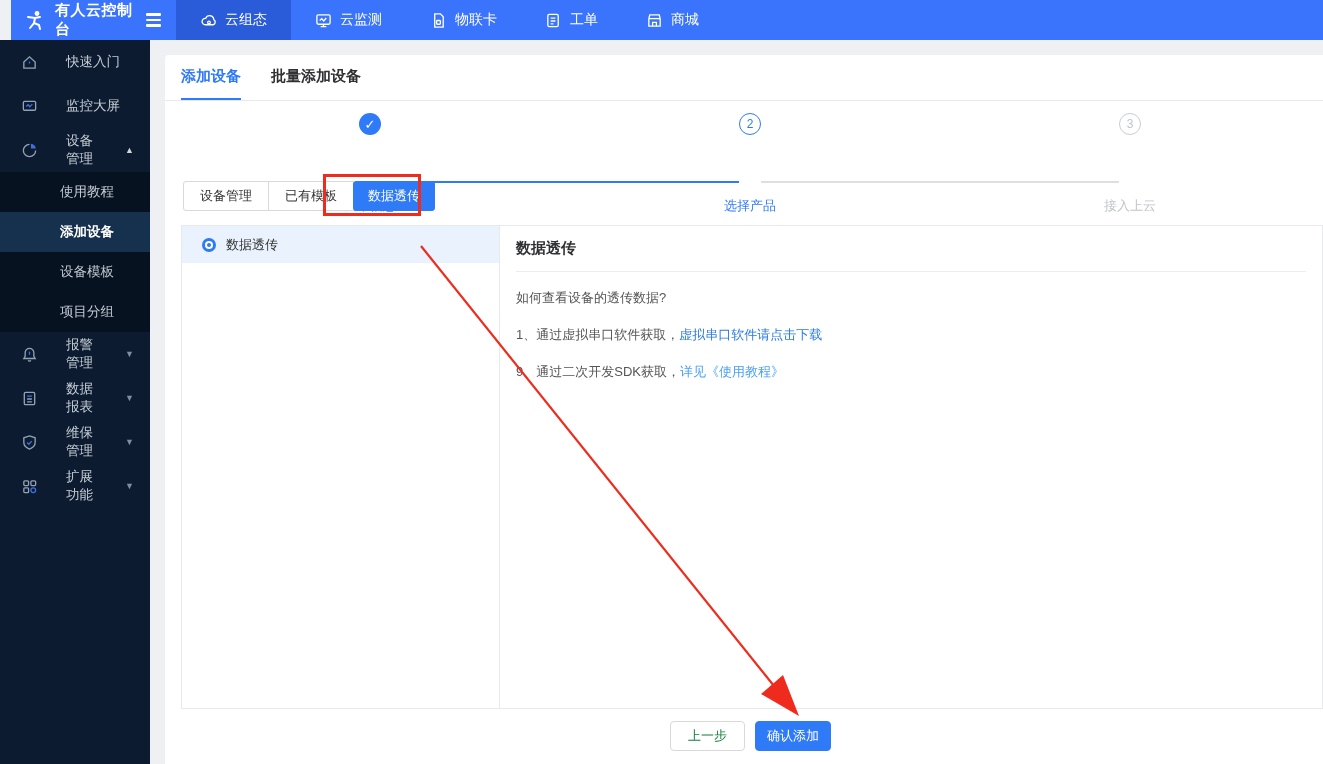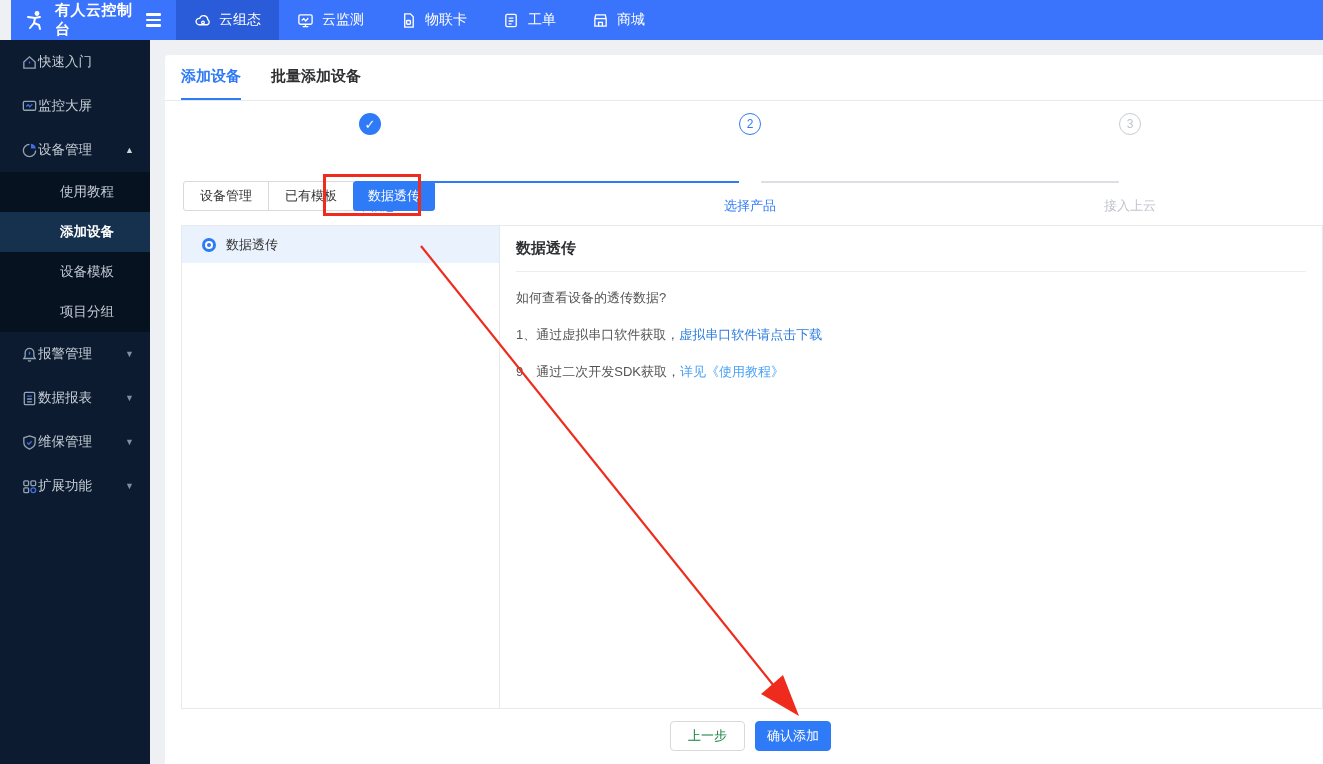--- a/index.html
+++ b/index.html
@@ -7,30 +7,30 @@
     font-family:"Liberation Sans","DejaVu Sans",sans-serif; background:#eef0f4; }
 
   
   .topbar { position:absolute; left:11px; top:0; width:1323px; height:40px;
     background:#3b74fc; display:flex; align-items:stretch; color:#fff; z-index:10; }
   .brand { width:150px; display:flex; align-items:center; padding-left:13px; flex:0 0 auto; }
   .brand-title { font-size:15px; font-weight:bold; margin-left:9px; letter-spacing:0.5px; }
   .hamburger { margin-left:9px; display:inline-flex; flex-direction:column; gap:3px; cursor:pointer; }
   .hamburger i { display:block; width:15px; height:2.4px; background:#fff; border-radius:1px; }
   .topnav { display:flex; align-items:stretch; margin-left:15px; }
-  .topnav-tab { display:flex; align-items:center; gap:8px; padding:0 18px;
+  .topnav-tab { display:flex; align-items:center; gap:8px; padding:0 24px;
     font-size:14px; cursor:pointer; }
   .topnav-tab.active { background:#2a5cd9; }
   .topnav-tab svg { display:block; }
 
   
   .sidebar { position:absolute; left:0; top:40px; width:150px; height:724px;
     background:#0c1b30; color:#c6cdd6; z-index:9; }
   .side-item { height:44px; display:flex; align-items:center; padding-left:21px;
-    gap:0; font-size:13.5px; cursor:pointer; }
+    gap:28px; font-size:13.5px; cursor:pointer; }
   .side-item .caret { margin-left:auto; margin-right:16px; font-size:9px; color:#7e8ea3; }
   .submenu { background:#071220; }
   .sub-item { height:40px; display:flex; align-items:center; padding-left:60px;
     font-size:13.5px; cursor:pointer; color:#c2cad4; }
   .sub-item.active { background:#16314e; color:#ffffff; font-weight:bold; }
   .side-icon { display:inline-flex; width:17px; height:17px; align-items:center; justify-content:center; }
 
   
   .main { position:absolute; left:150px; top:40px; width:1173px; height:724px; background:#eef0f4; }
   .card { position:absolute; left:15px; top:15px; right:0; bottom:0; background:#fff;

